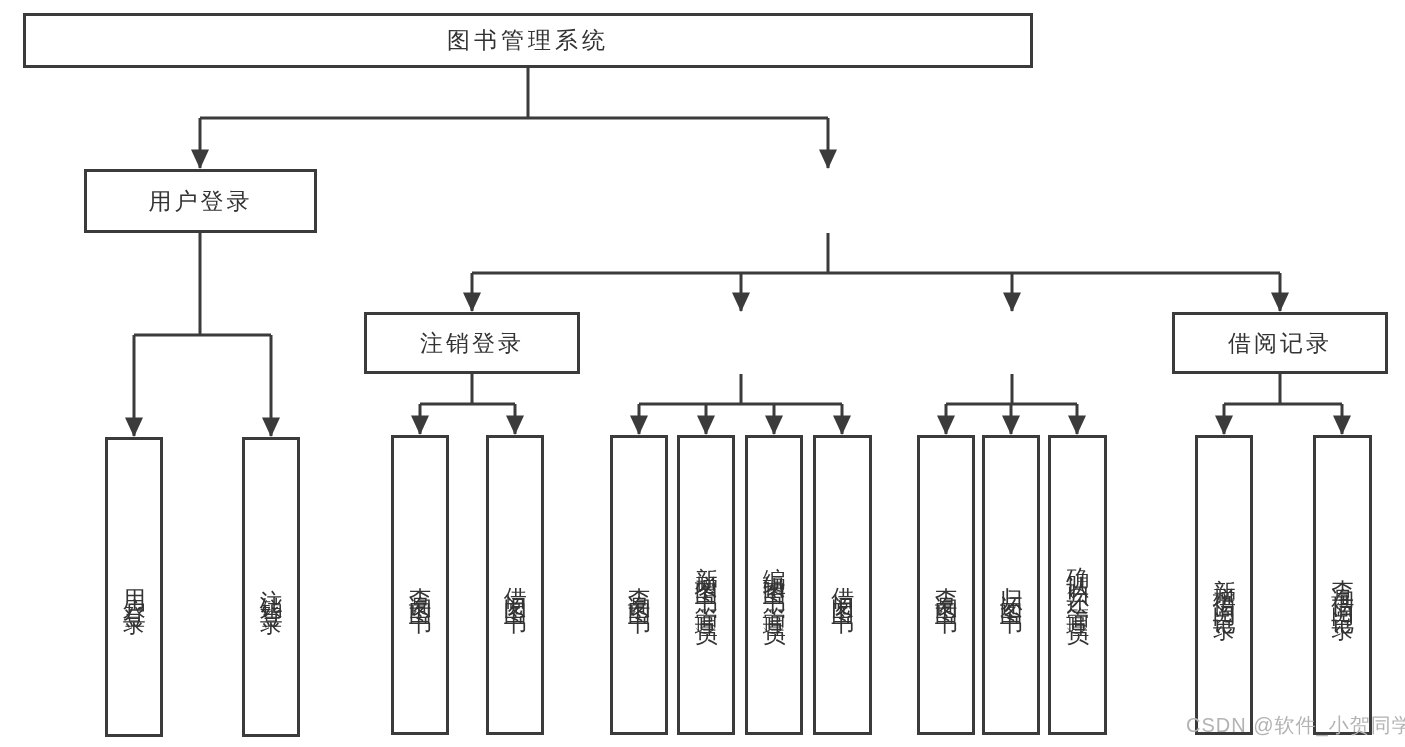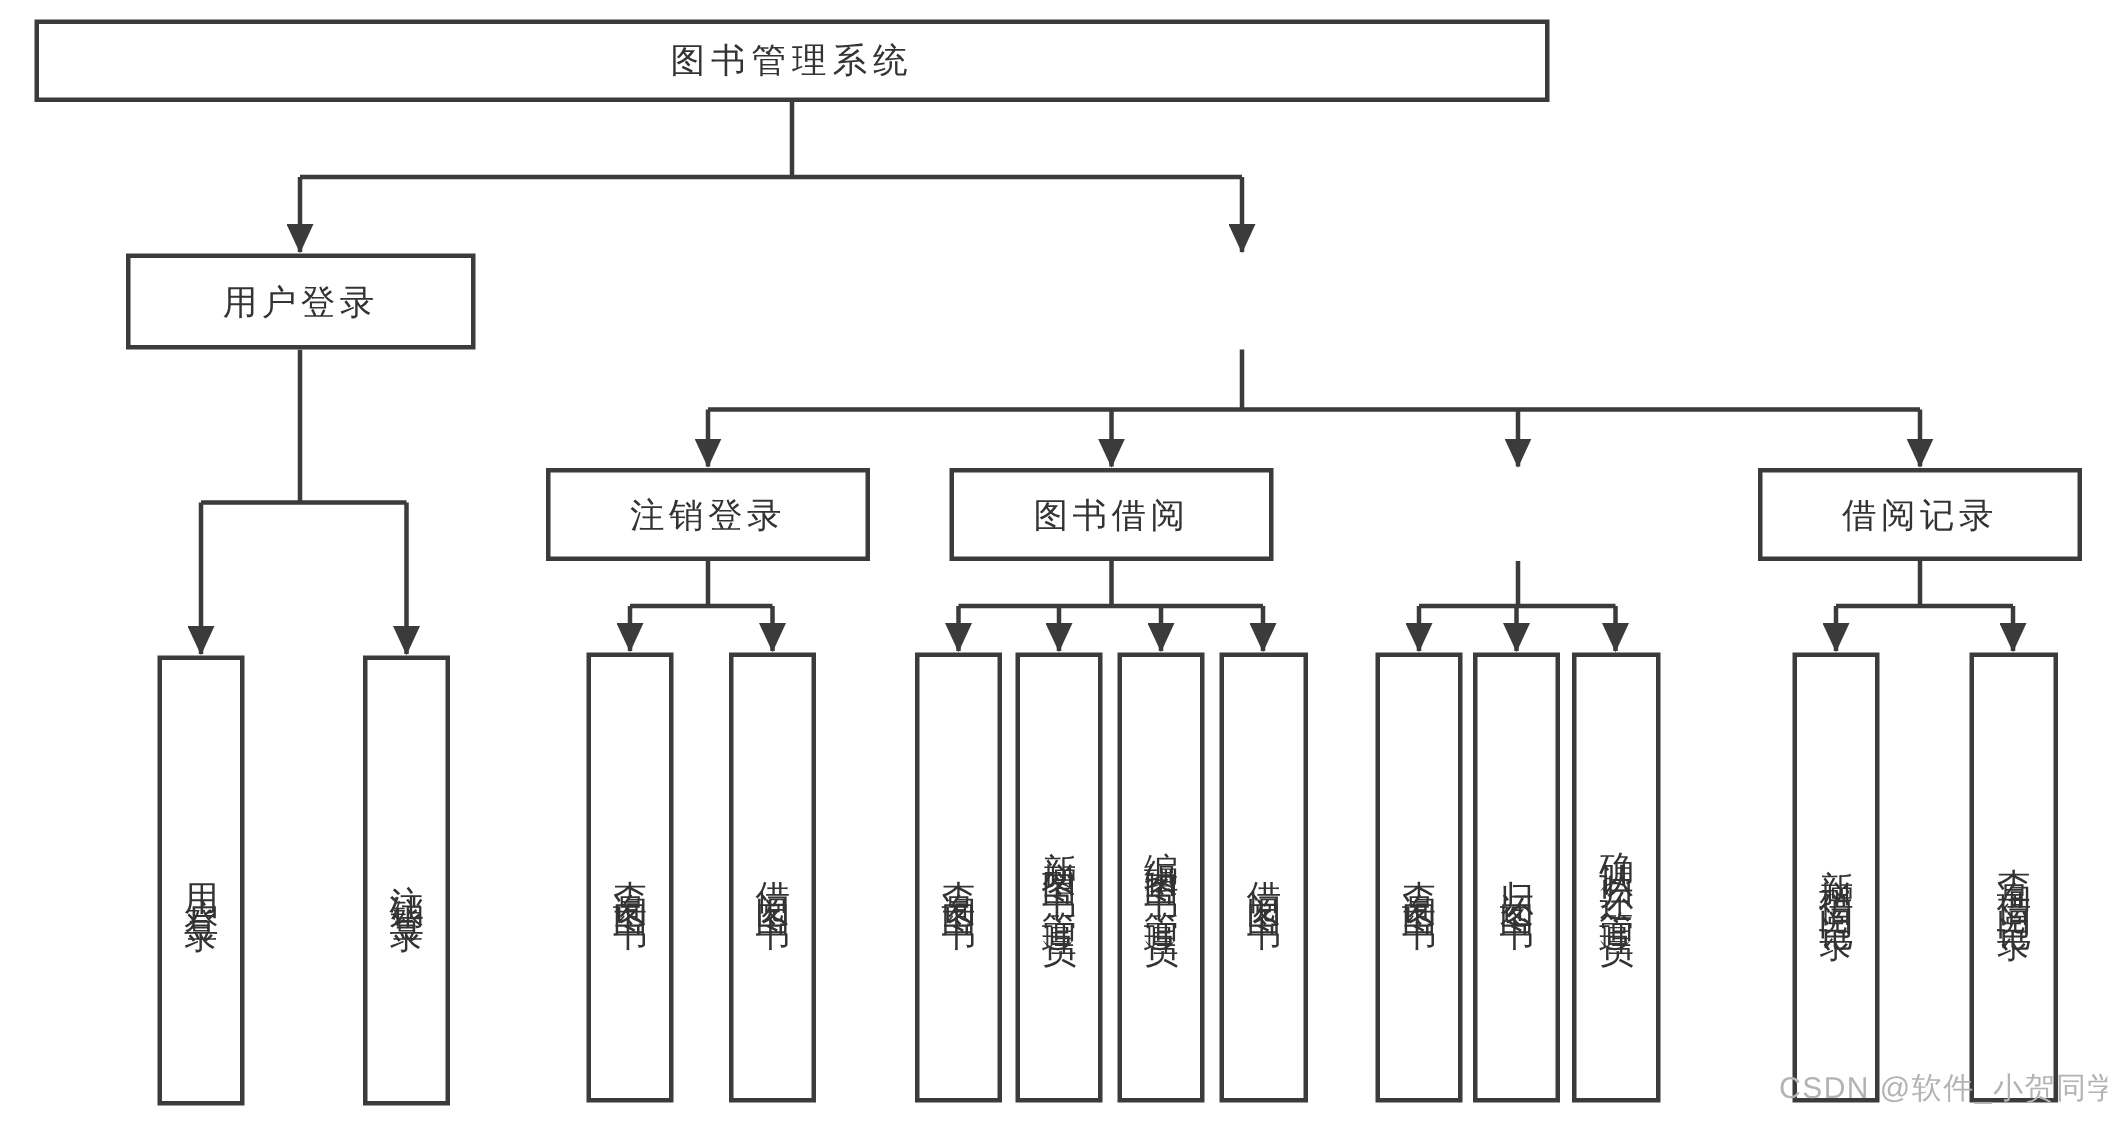--- a/index.html
+++ b/index.html
@@ -92,23 +92,20 @@
     <span>图书管理系统</span>
   </div>
 
   <div class="box hbox" style="left:84px;top:169px;width:233px;height:64px">
     <span>用户登录</span>
   </div>
 
   <div class="box hbox" style="left:364px;top:312px;width:216px;height:62px">
     <span>注销登录</span>
   </div>
-  <div class="box hbox" style="left:633px;top:312px;width:216px;height:62px">
-    <span>图书借阅</span>
-  </div>
   <div class="box hbox" style="left:1172px;top:312px;width:216px;height:62px">
     <span>借阅记录</span>
   </div>
 
   <div class="box vbox" style="left:105px;top:437px;width:58px;height:300px">
     <span>用户登录</span>
   </div>
   <div class="box vbox" style="left:242px;top:437px;width:58px;height:300px">
     <span>注销登录</span>
   </div>

